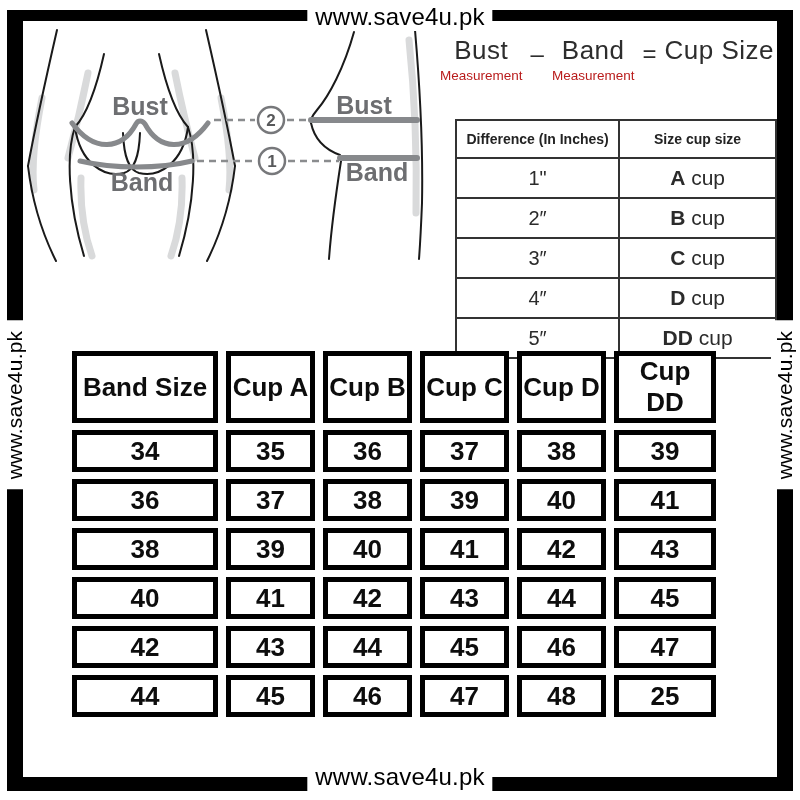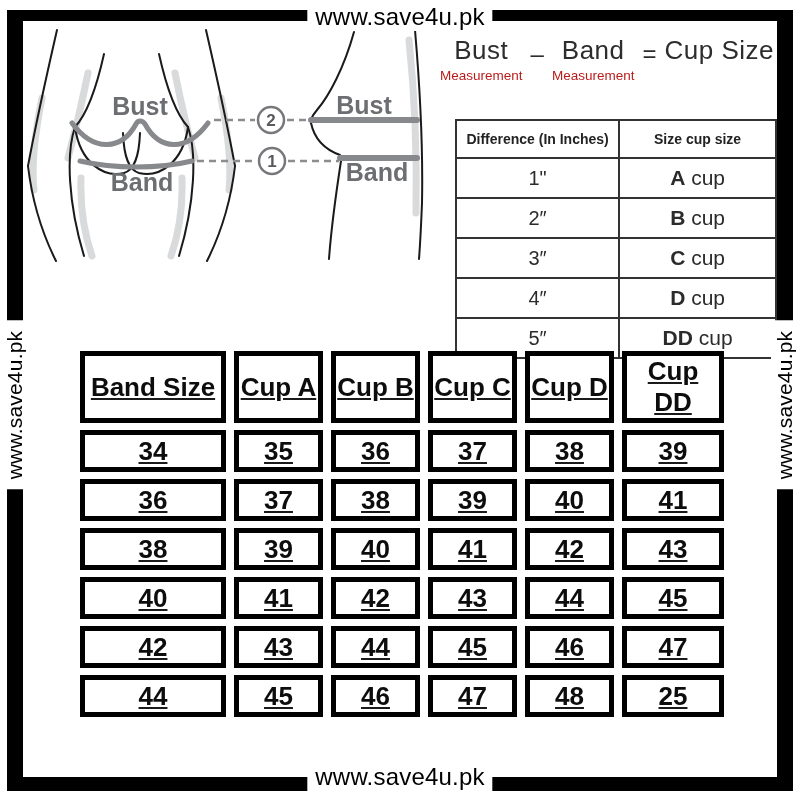--- a/index.html
+++ b/index.html
@@ -38,21 +38,21 @@
   #cup-table-wrap{left:455px;top:87px;margin-top:32px;}
   #cup-table{border-collapse:collapse;width:322px;color:#2b2b2b;}
   #cup-table th,#cup-table td{border:2px solid #333;text-align:center;padding:0;background:#fff;}
   #cup-table th{font-size:14px;font-weight:700;height:36px;color:#232323;}
   #cup-table td{height:38px;}
   td.diff-cell{font-size:20px;}
   td.cupsize-cell{font-size:21px;border-radius:16px;}
   td.cupsize-cell b{font-weight:700;}
 
   
-  #size-table-wrap{left:72px;top:344px;text-decoration:underline;}
+  #size-table-wrap{left:64px;top:344px;}
   #size-table{border-collapse:separate;border-spacing:8px 7px;table-layout:fixed;width:660px;}
   #size-table th,#size-table td{border:5px solid #000;text-align:center;padding:0;
       background:#fff;font-weight:700;color:#0d0d0d;}
   #size-table th{font-size:26px;height:58px;}
   #size-table td{font-size:26px;height:32px;}
 
   
   #illustration{left:24px;top:28px;}
   .lbl{font-weight:700;font-size:25px;fill:#6d6e71;font-family:"Liberation Sans",sans-serif;}
   .marker-num{font-weight:700;font-size:17px;fill:#58595b;font-family:"Liberation Sans",sans-serif;}

